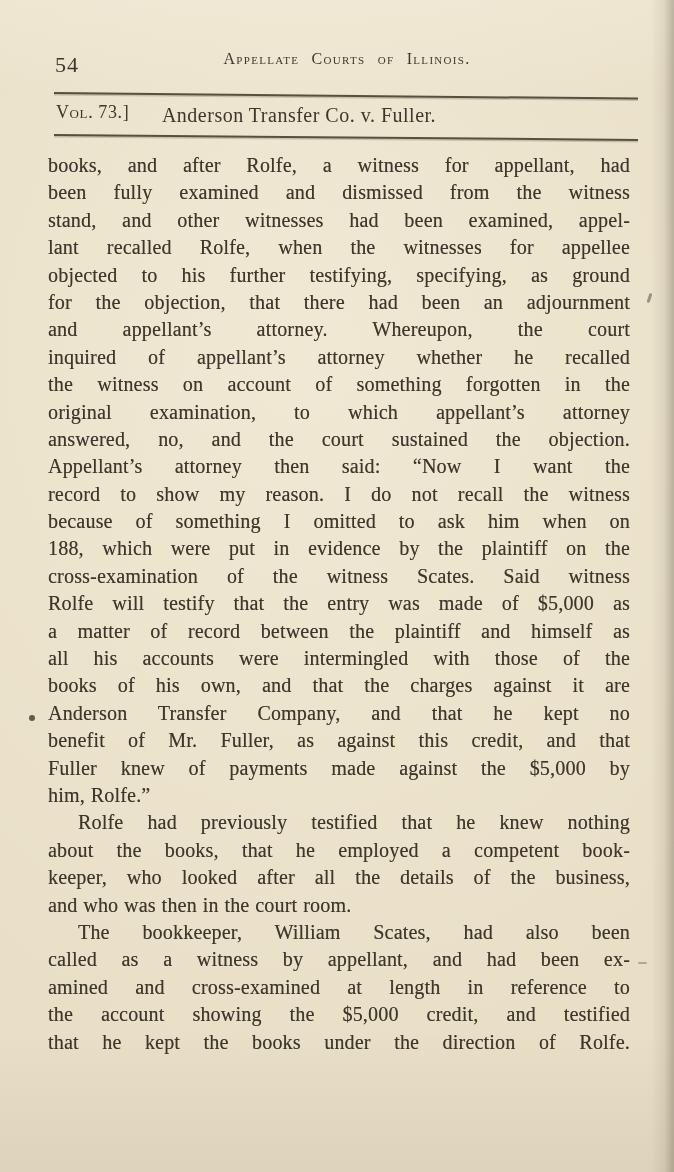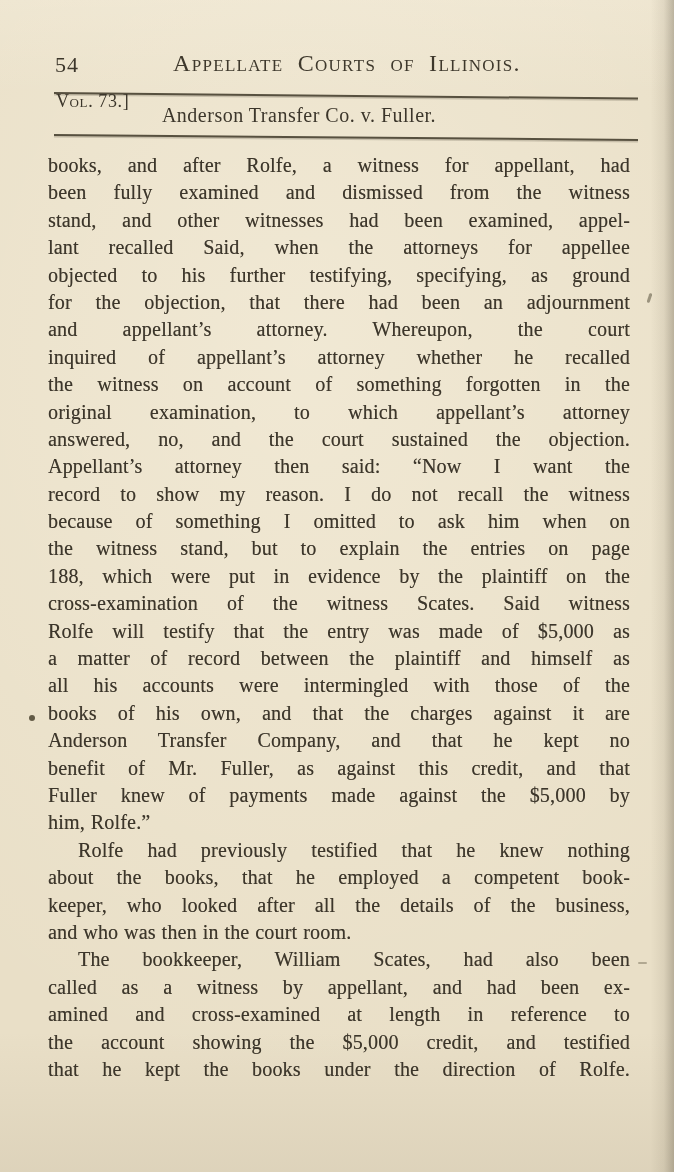--- a/index.html
+++ b/index.html
@@ -24,40 +24,40 @@
     position: absolute;
     left: 55px; top: 52px;
     font-size: 22px;
     letter-spacing: 1px;
   }
   .running-title {
     position: absolute;
     left: 20px; right: 0; top: 50px;
     text-align: center;
     font-variant: small-caps;
-    font-size: 24px;
+    font-size: 16px;
     letter-spacing: 1.3px;
     word-spacing: 7px;
     color: #3e382c;
   }
   .rule {
     position: absolute;
     left: 54px;
     width: 584px;
     height: 2px;
     background: #57503f;
     transform: rotate(0.55deg);
     transform-origin: left center;
     box-shadow: 0 1.5px 0 rgba(87,80,63,0.25);
   }
   .rule-1 { top: 92px; }
   .rule-2 { top: 134px; transform: rotate(0.48deg); }
   .volume-ref {
     position: absolute;
-    left: 56px; top: 91px;
+    left: 56px; top: 102px;
     font-variant: small-caps;
     font-size: 18px;
     letter-spacing: 0.6px;
   }
   .case-name {
     position: absolute;
     left: 0; right: 76px; top: 104px;
     text-align: center;
     font-size: 20px;
     letter-spacing: 0.5px;
@@ -116,32 +116,31 @@
   <div class="volume-ref">Vol. 73.]</div>
 
   <div class="case-name">Anderson Transfer Co. v. Fuller.</div>
 
   <div class="rule rule-2"></div>
 
   <div class="body-text">
       <div class="line justify">books, and after Rolfe, a witness for appellant, had</div>
       <div class="line justify">been fully examined and dismissed from the witness</div>
       <div class="line justify">stand, and other witnesses had been examined, appel-</div>
-      <div class="line justify">lant recalled Said, when the attorneys for appellee</div>
+      <div class="line justify">lant recalled Rolfe, when the witnesses for appellee</div>
       <div class="line justify">objected to his further testifying, specifying, as ground</div>
       <div class="line justify">for the objection, that there had been an adjournment</div>
       <div class="line justify">and appellant’s attorney. Whereupon, the court</div>
       <div class="line justify">inquired of appellant’s attorney whether he recalled</div>
       <div class="line justify">the witness on account of something forgotten in the</div>
       <div class="line justify">original examination, to which appellant’s attorney</div>
       <div class="line justify">answered, no, and the court sustained the objection.</div>
       <div class="line justify">Appellant’s attorney then said: “Now I want the</div>
       <div class="line justify">record to show my reason.  I do not recall the witness</div>
       <div class="line justify">because of something I omitted to ask him when on</div>
-      <div class="line justify">the witness stand, but to explain the entries on page</div>
       <div class="line justify">188, which were put in evidence by the plaintiff on the</div>
       <div class="line justify">cross-examination of the witness Scates.  Said witness</div>
       <div class="line justify">Rolfe will testify that the entry was made of $5,000 as</div>
       <div class="line justify">a matter of record between the plaintiff and himself as</div>
       <div class="line justify">all his accounts were intermingled with those of the</div>
       <div class="line justify">books of his own, and that the charges against it are</div>
       <div class="line justify">Anderson Transfer Company, and that he kept no</div>
       <div class="line justify">benefit of Mr. Fuller, as against this credit, and that</div>
       <div class="line justify">Fuller knew of payments made against the $5,000 by</div>
       <div class="line left">him, Rolfe.”</div>

